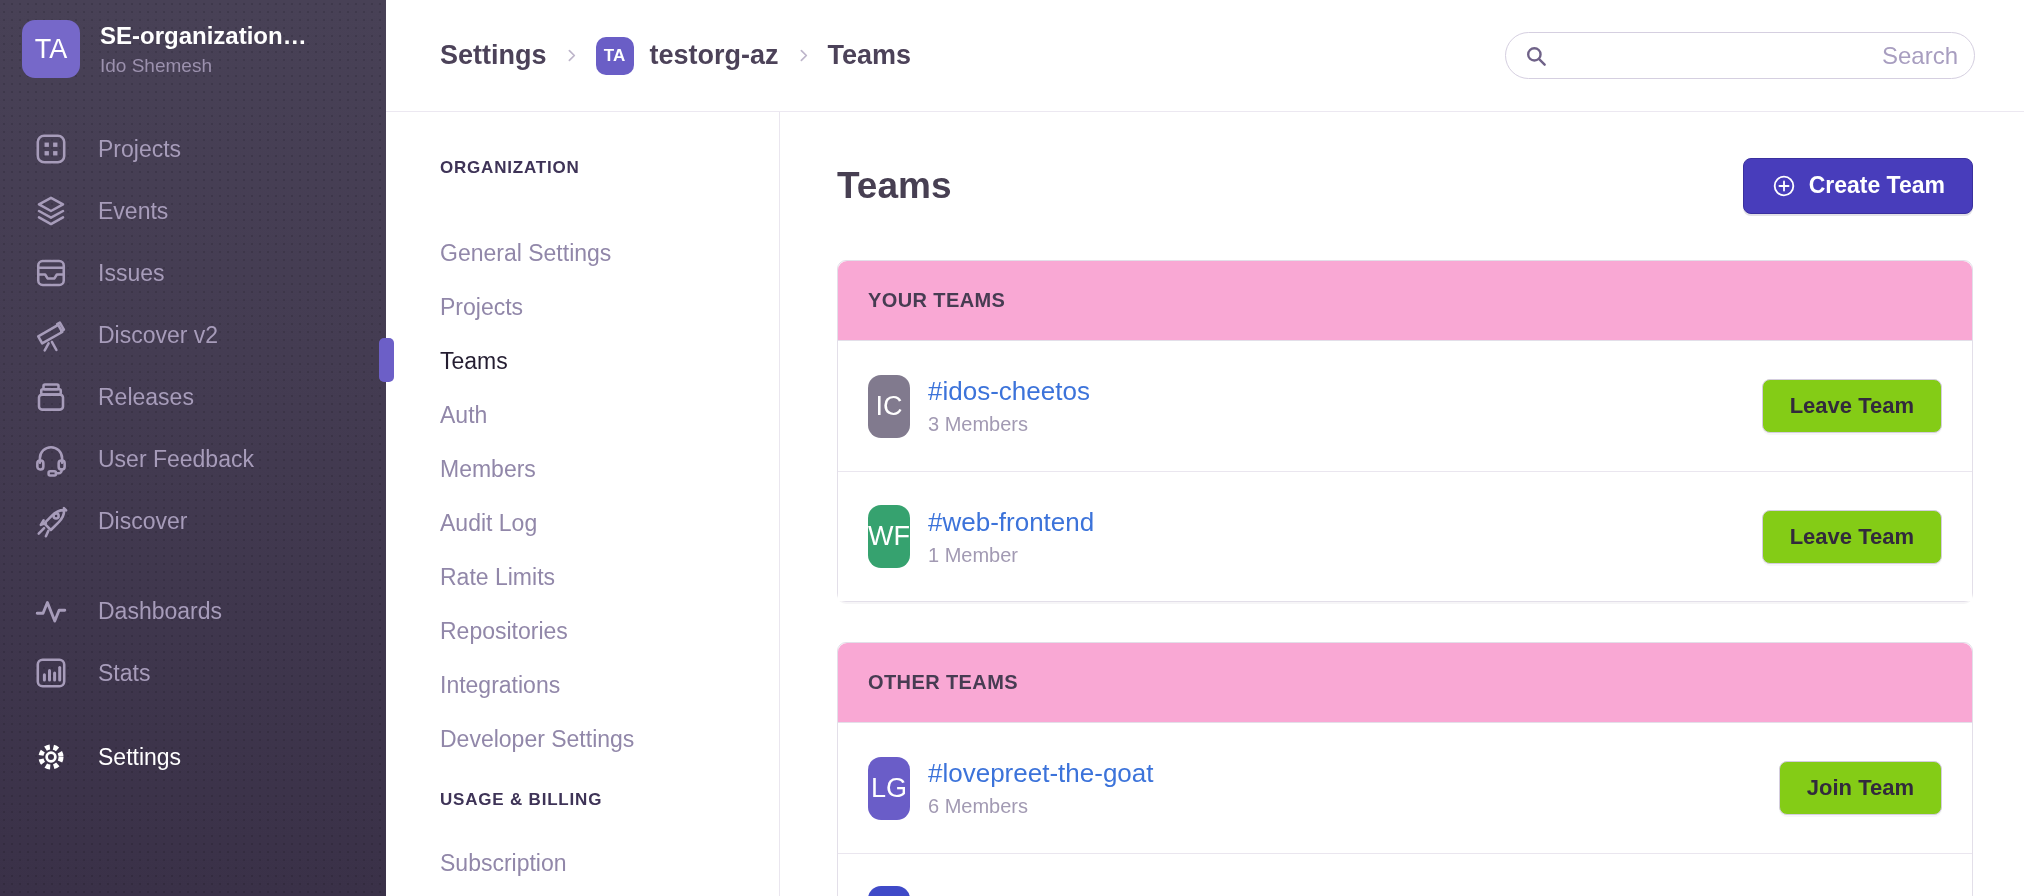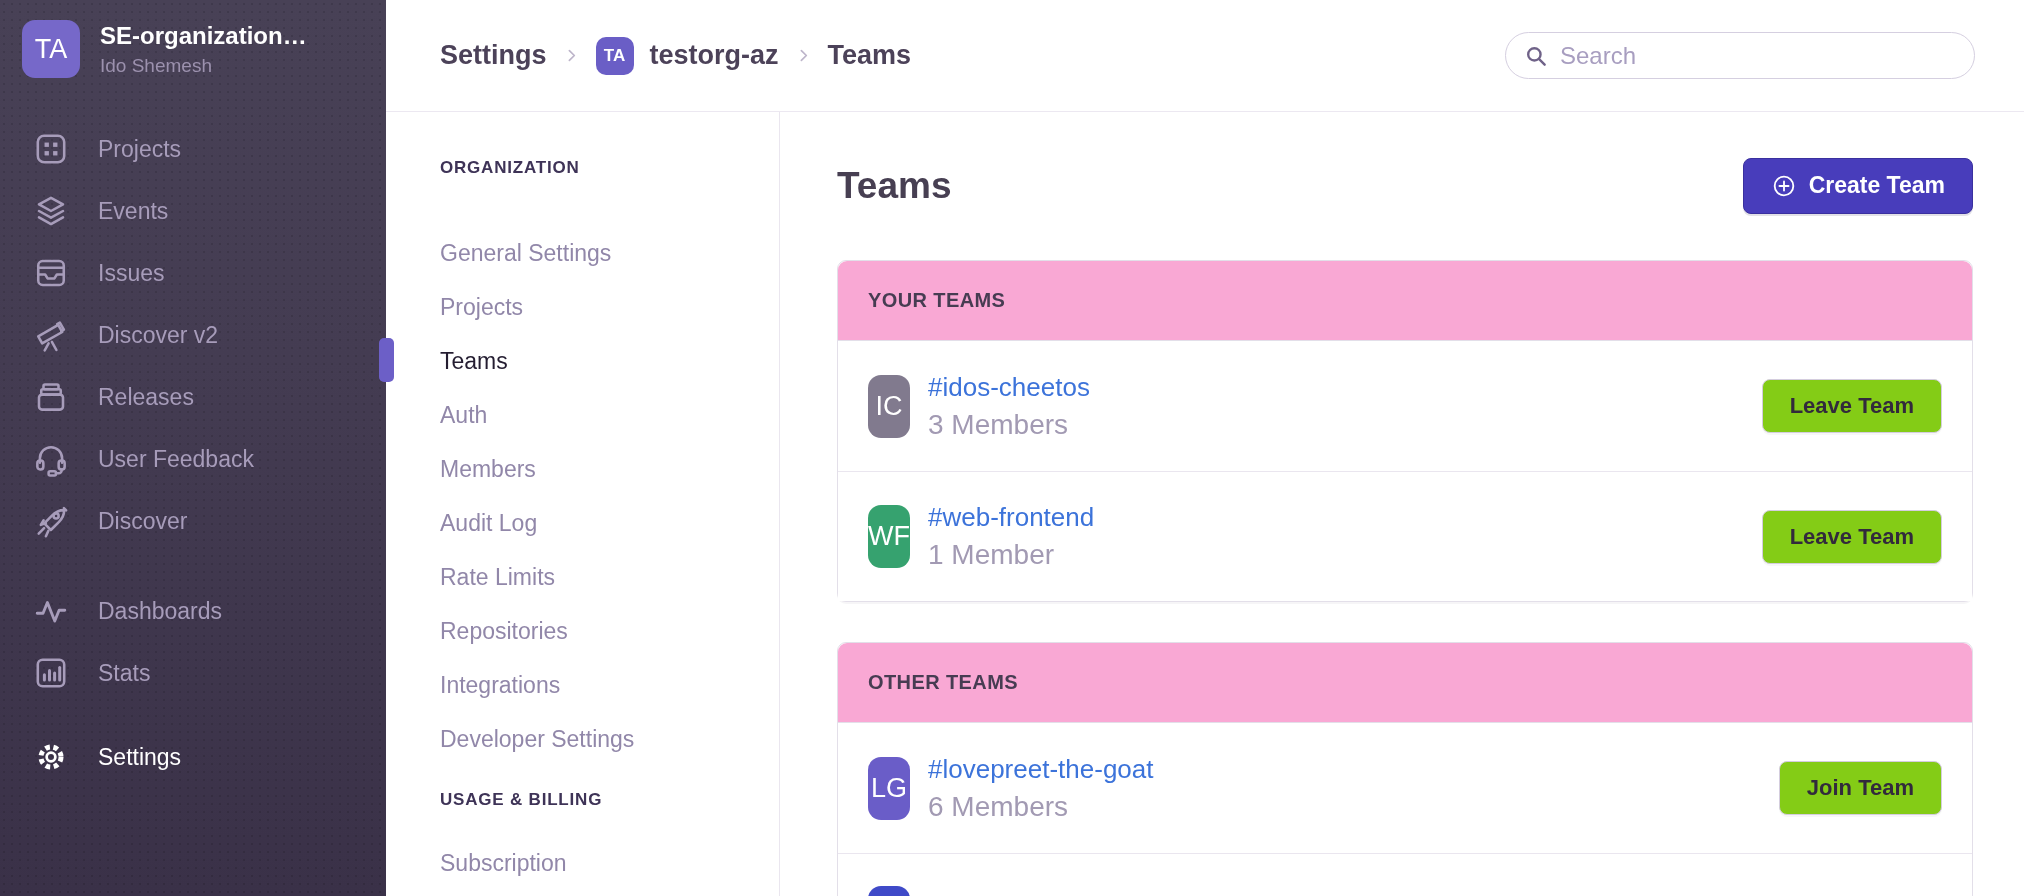--- a/index.html
+++ b/index.html
@@ -39,21 +39,21 @@
     justify-content:space-between; padding:0 49px 0 54px; z-index:1; }
   .breadcrumb{ display:flex; align-items:center; gap:16px; font-size:27px; font-weight:600; color:#4c4259; }
   .crumb{ cursor:pointer; }
   .crumb-chevron{ width:17px; height:17px; color:#bdb5ca; }
   .crumb-badge{ width:38px; height:38px; border-radius:10px; color:#fff; font-size:17px; font-weight:700;
     display:flex; align-items:center; justify-content:center; }
   .search-box{ width:470px; height:47px; border:1.5px solid #d5cfe0; border-radius:24px;
     display:flex; align-items:center; gap:11px; padding:0 16px 0 17px; background:#fff; }
   .search-box svg{ width:26px; height:26px; color:#6f6288; flex:0 0 auto; }
   .search-box input{ border:none; outline:none; background:transparent; flex:1; font-size:24px;
-    color:#4a4158; font-family:"Liberation Sans", sans-serif; }
+    color:#4a4158; font-family:"Liberation Sans", sans-serif;text-align:right; }
   .search-box input::placeholder{ color:#a89ec0; }
 
   
   .settings-nav{ position:absolute; left:386px; top:112px; width:394px; bottom:0; background:#fff;
     border-right:1px solid #eae6ef; padding:46px 20px 0 54px; }
   .snav-title{ font-size:17px; font-weight:700; color:#3e3357; letter-spacing:0.8px; }
   .snav-items{ margin:48px 0 0 0; list-style:none; }
   .snav-items li{ height:54px; display:flex; align-items:center; font-size:23px; color:#9187a9; cursor:pointer; }
   .snav-items li.active{ color:#241d31; font-weight:500; }
   .snav-title.second{ margin-top:24px; }
@@ -75,21 +75,21 @@
   .card-header{ height:80px; background:#f9a8d4; border-bottom:1px solid #e3dfe9;
     border-radius:9px 9px 0 0; display:flex; align-items:center; padding:0 30px;
     font-size:20px; font-weight:700; letter-spacing:0.4px; color:#473c52; }
   .team-row{ height:130px; display:flex; align-items:center; padding:0 30px; background:#fff; }
   .team-row + .team-row{ border-top:1px solid #eae6ef; }
   .team-row.partial{ height:200px; align-items:flex-start; padding-top:32px; }
   .team-avatar{ width:42px; height:63px; border-radius:13px; color:#fff; font-size:27px;
     display:flex; align-items:center; justify-content:center; margin-right:18px; flex:0 0 auto; }
   .team-info{ display:flex; flex-direction:column; gap:6px; }
   .team-link{ font-size:26px; color:#3c73da; text-decoration:none; cursor:pointer; }
-  .team-members{ font-size:28px; color:#a29ab3; }
+  .team-members{ font-size:20px; color:#a29ab3; }
   .row-action{ margin-left:auto; height:54px; padding:0 27px; border-radius:8px;
     border:1px solid #d4cdde; background:#84cc16; color:#322a3c; font-size:22px; font-weight:600;
     cursor:pointer; box-shadow:0 2px 0 rgba(0,0,0,0.03); font-family:"Liberation Sans", sans-serif; }
 </style>
 </head>
 <body>
 
 <div class="sidebar">
   <div class="sidebar-header">
     <div class="org-avatar" style="background-color: rgb(118, 104, 201);">TA</div>

